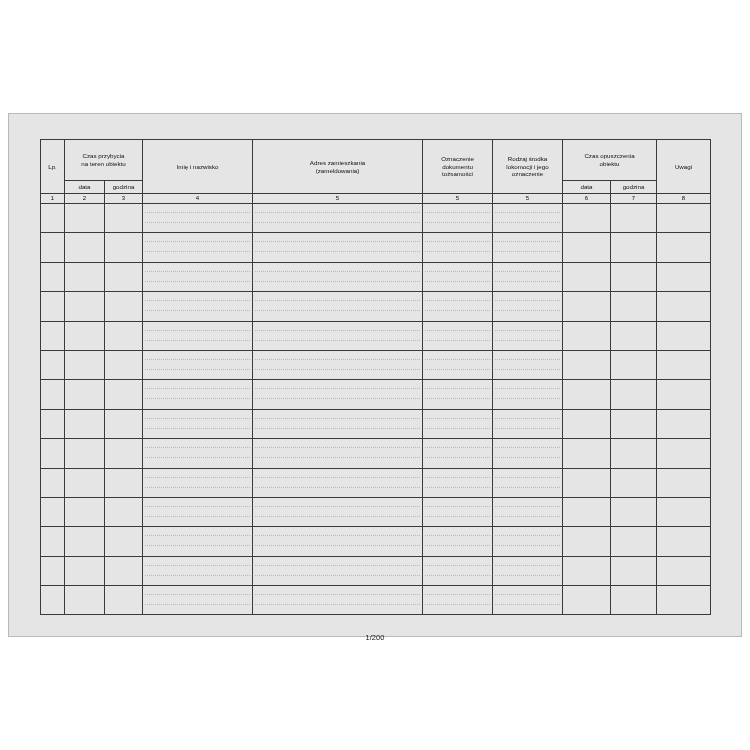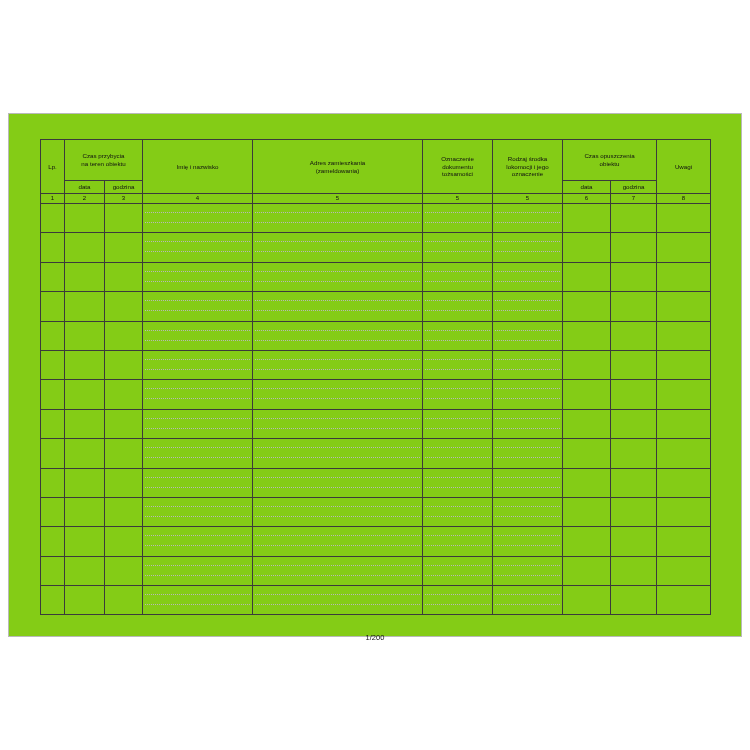--- a/index.html
+++ b/index.html
@@ -17,21 +17,21 @@
 
   
   .page-frame {
     position: absolute;
     left: 8px;
     top: 113px;
     width: 734px;
     height: 524px;
     border: 1px solid #b9b9b9;
     box-sizing: border-box;
-    background: #84cc16;
+    background: #e5e5e5;
   }
 
   .sheet {
     position: absolute;
     left: 31px;
     top: 25px;
     width: 670px;
     box-sizing: border-box;
   }
 

